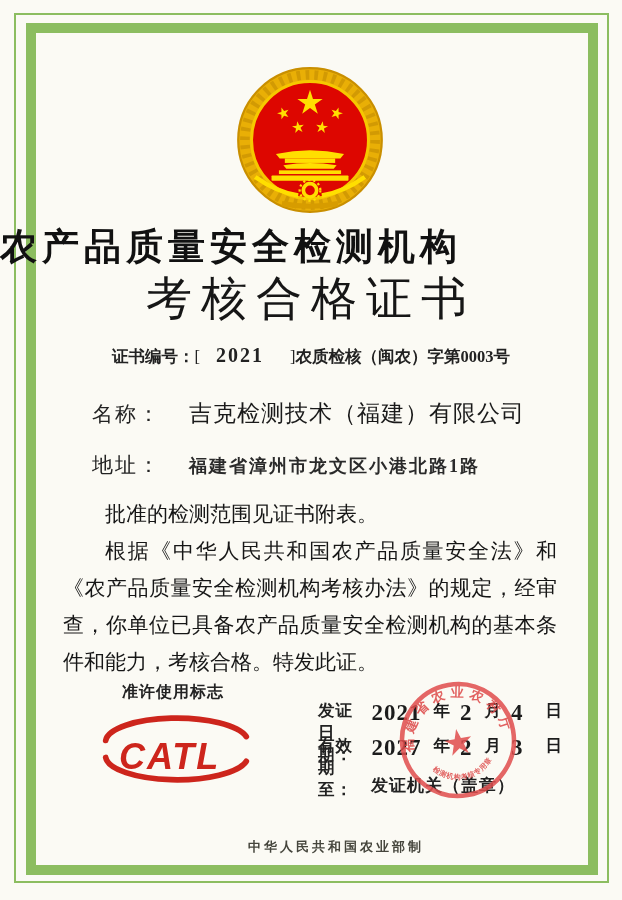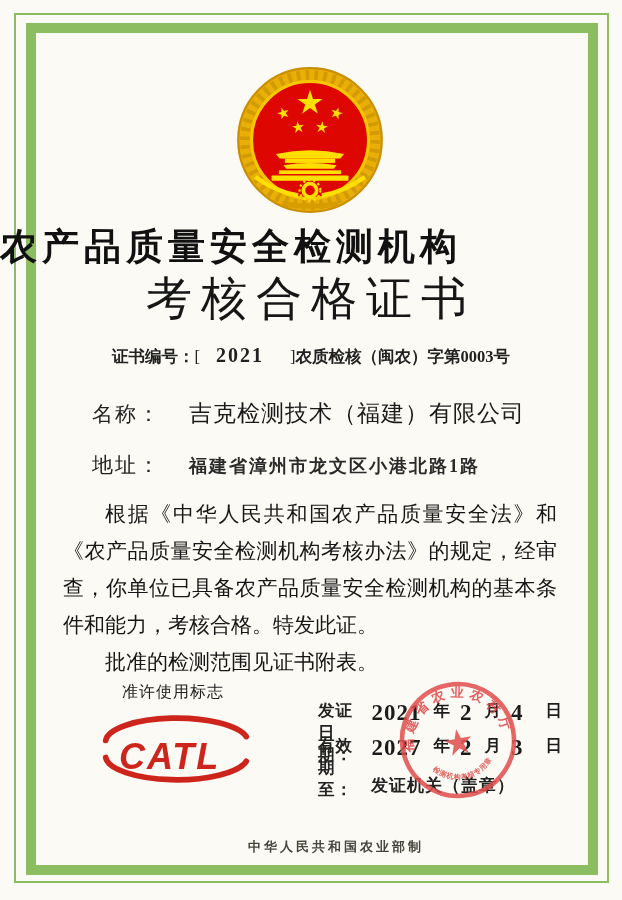--- a/index.html
+++ b/index.html
@@ -46,21 +46,21 @@
   .field-label{font-size:21px;letter-spacing:2px;color:#222;}
   .name-value{font-size:23px;margin-left:28px;letter-spacing:1px;color:#1a1a1a;}
   .addr-value{font-size:18px;font-weight:bold;margin-left:28px;letter-spacing:2px;color:#2a2a2a;}
   .body-text{
     position:absolute;left:63px;top:496px;width:494px;
     font-size:21px;line-height:37px;text-align:justify;color:#161616;
   }
   .body-text p{margin:0;text-indent:2em;}
   .mark-label{
     position:absolute;left:122px;top:682px;
-    font-size:16px;font-weight:normal;letter-spacing:1px;color:#222;
+    font-size:16px;font-weight:bold;letter-spacing:1px;color:#222;
   }
   .logo{position:absolute;left:100px;top:708px;width:152px;height:80px;}
   .dates{position:absolute;left:318px;top:700px;width:250px;}
   .date-row{display:flex;align-items:flex-start;height:35px;}
   .date-label{font-size:16.5px;font-weight:bold;letter-spacing:1px;color:#222;}
   .date-num{font-size:23px;font-weight:bold;margin:0 6px 0 4px;letter-spacing:1px;}
   .date-unit{font-size:16.5px;font-weight:bold;margin:0 6px;}
   .unit-day{margin-left:16px;}
   .issuer{margin-top:4px;text-align:center;font-size:17px;font-weight:bold;letter-spacing:1px;color:#222;}
   .seal{position:absolute;left:398px;top:680px;width:120px;height:120px;opacity:.85;transform:rotate(-10deg);}
@@ -115,22 +115,22 @@
     <span class="field-label">名称：</span>
     <span class="name-value">吉克检测技术（福建）有限公司</span>
   </div>
 
   <div class="field-row row-addr">
     <span class="field-label">地址：</span>
     <span class="addr-value">福建省漳州市龙文区小港北路1路</span>
   </div>
 
   <div class="body-text">
+    <p>批准的检测范围见证书附表。</p>
     <p>根据《中华人民共和国农产品质量安全法》和《农产品质量安全检测机构考核办法》的规定，经审查，你单位已具备农产品质量安全检测机构的基本条件和能力，考核合格。特发此证。</p>
-    <p>批准的检测范围见证书附表。</p>
   </div>
 
   <div class="mark-label">准许使用标志</div>
 
   <svg class="logo" viewBox="0 0 160 84" aria-hidden="true">
     <path d="M 6 34 A 75 25 0 0 1 154 30" stroke="#cd251c" stroke-width="6" fill="none" stroke-linecap="round"></path>
     <path d="M 6 52 A 75 25 0 0 0 154 56" stroke="#cd251c" stroke-width="6" fill="none" stroke-linecap="round"></path>
     <text x="20" y="64" font-size="38" font-weight="bold" font-style="italic" letter-spacing="2" fill="#cd251c" font-family="Liberation Sans, sans-serif">CATL</text>
   </svg>
 

